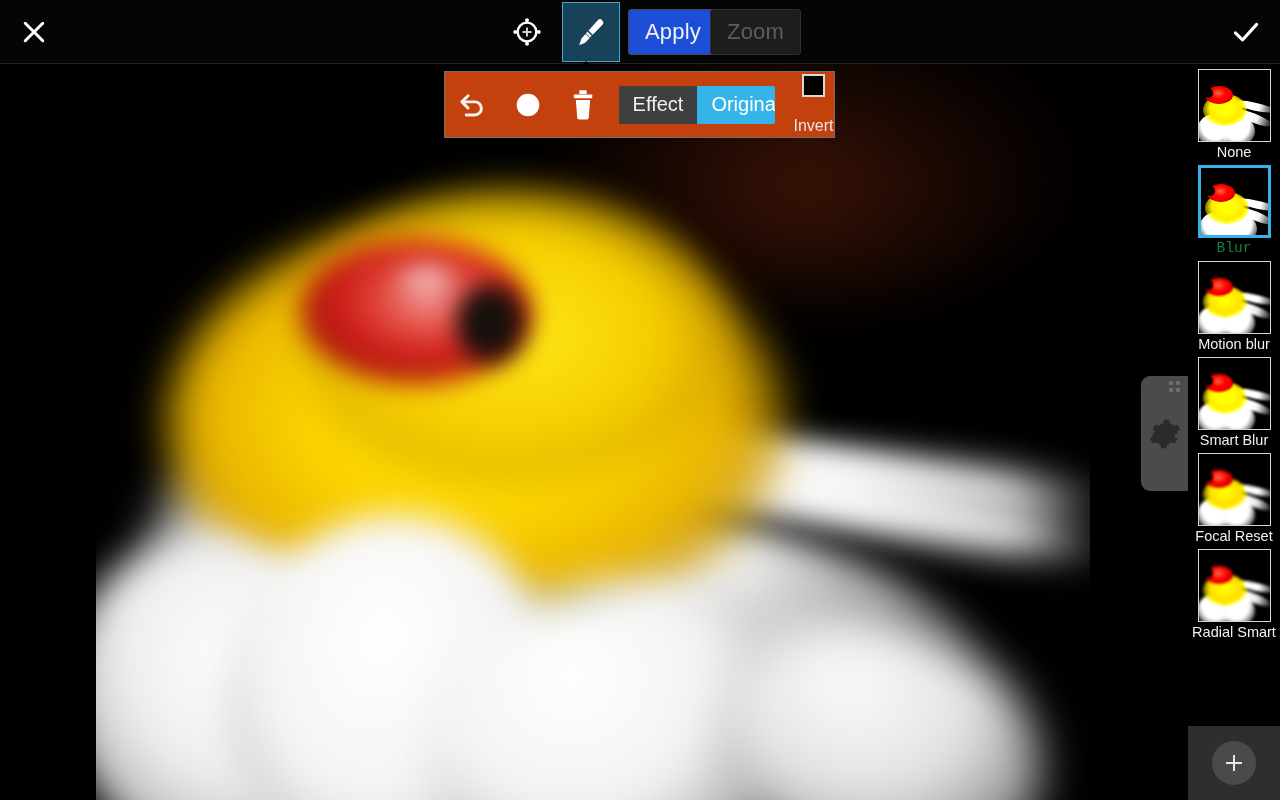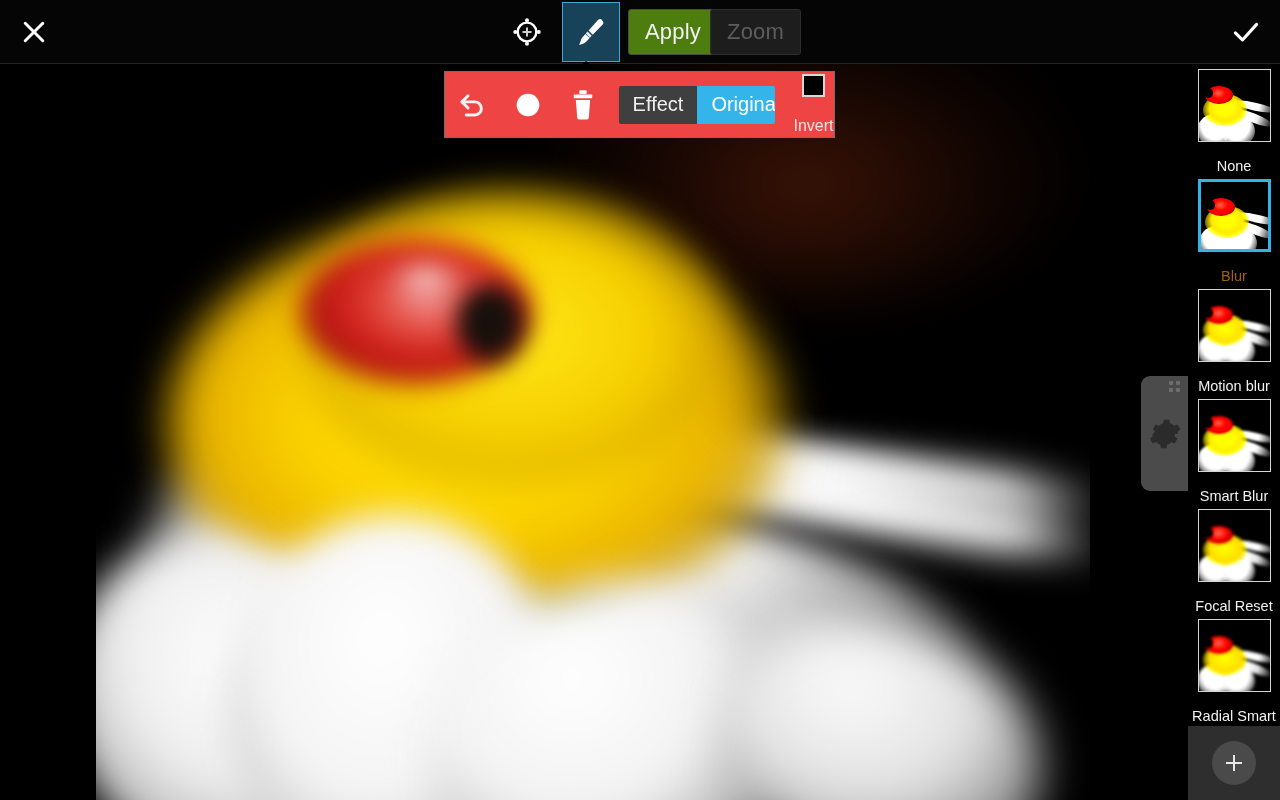--- a/index.html
+++ b/index.html
@@ -49,27 +49,27 @@
     border-right:10px solid transparent;
     border-bottom:9px solid #000;
   }
   .tb-btn {
     position:absolute; top:9px; height:46px;
     border-radius:3px;
     display:flex; align-items:center; justify-content:center;
     font-size:22px; letter-spacing:.2px;
     padding:0 16px;
   }
-  .tb-btn.apply { left:628px; background:#4d7c0f; color:#f2f2f2; border:1px solid #4a4a4a; }
+  .tb-btn.apply { left:628px; background:#1d4ed8; color:#f2f2f2; border:1px solid #4a4a4a; }
   .tb-btn.reset { left:710px; background:#1d1d1d; color:#5d5d5d; border:1px solid #2e2e2e; }
 
   
   #flyout {
     position:absolute; left:444px; top:71px; width:391px; height:67px;
-    background:#ef4444;
+    background:#c2410c;
     border:1px solid #6f6f6f;
     z-index:28;
     display:flex; align-items:center;
   }
   .fly-icon {
     width:62px; height:66px;
     display:flex; align-items:center; justify-content:center;
   }
   .fly-toggle {
     display:flex; height:38px; margin-left:8px;
@@ -233,23 +233,23 @@
   }
   .fx-thumb {
     width:73px; height:73px;
     border:1px solid #d5d5d5;
     position:relative; overflow:hidden;
     background:#000;
   }
   .fx-item.selected .fx-thumb { border:3px solid #35b3e6; }
   .fx-label {
     font-size:14.5px; color:#f0f0f0;
-    margin-top:16px; line-height:16px; white-space:nowrap;
-  }
-  .fx-item.selected .fx-label { color:#a16207; }
+    margin-top:2px; line-height:16px; white-space:nowrap;
+  }
+  .fx-item.selected .fx-label { color:#15803d;font-family:Liberation Mono, monospace; }
 
   
   .t-bg { position:absolute; inset:0; background:#000; }
   .t-yellow {
     position:absolute; left:4px; top:24px; width:44px; height:32px;
     border-radius:50%;
     background:radial-gradient(ellipse at 50% 45%, #ffe21a 0%, #f3c800 50%, rgba(140,100,0,0) 88%);
   }
   .t-bug {
     position:absolute; left:6px; top:16px; width:28px; height:18px;

